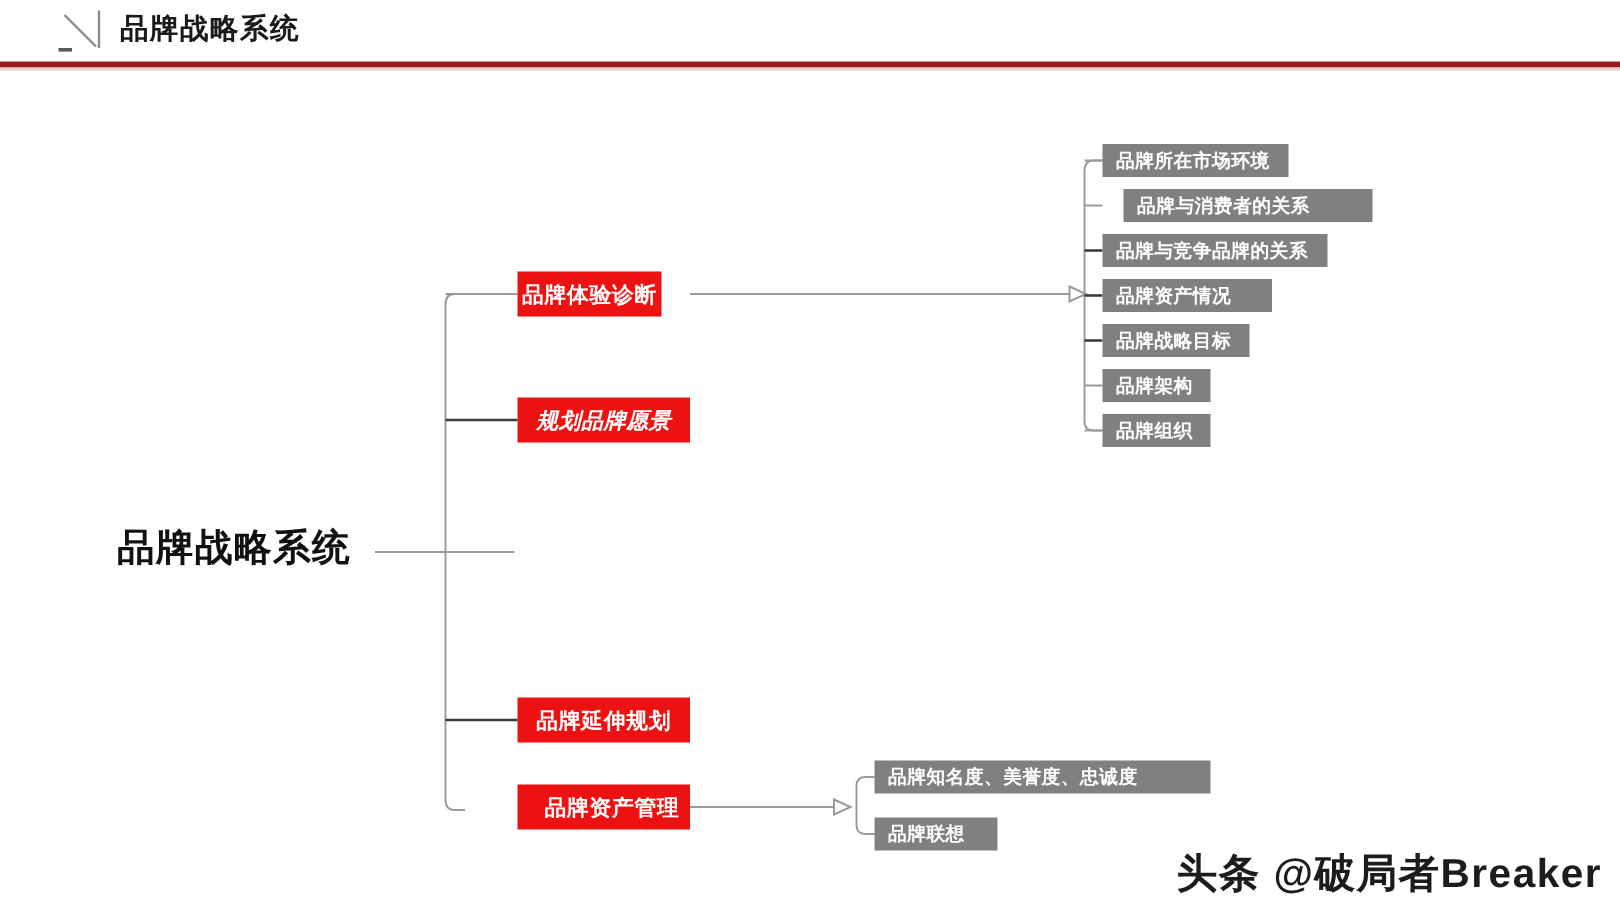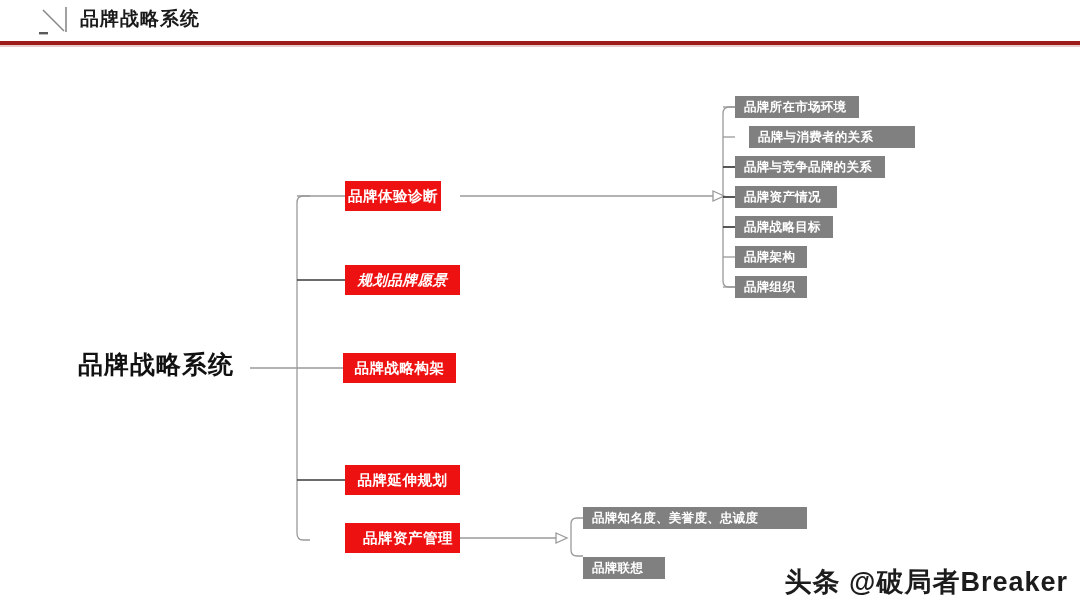--- a/index.html
+++ b/index.html
@@ -181,54 +181,51 @@
       <path d="M 583 518 L 577 518 Q 571 518 571 524 L 571 550 Q 571 556 577 556 L 583 556"></path>
     </g>
   </svg>
 
   <div class="node node-red" style="left:345px; top:181px; width:96px;">
     <span>品牌体验诊断</span>
   </div>
   <div class="node node-red" style="left:345px; top:265px; width:115px;font-style:italic;">
     <span>规划品牌愿景</span>
   </div>
-  <div class="node node-red" style="left:343px; top:353px; width:113px;">
-    <span>品牌战略构架</span>
-  </div>
   <div class="node node-red" style="left:345px; top:465px; width:115px;">
     <span>品牌延伸规划</span>
   </div>
   <div class="node node-red" style="left:345px; top:523px; width:115px;padding-left:11px;">
     <span>品牌资产管理</span>
   </div>
 
   <div class="node node-gray" style="left:735px; top:96px; width:124px;">
     <span>品牌所在市场环境</span>
   </div>
   <div class="node node-gray" style="left:749px; top:126px; width:166px;">
     <span>品牌与消费者的关系</span>
   </div>
   <div class="node node-gray" style="left:735px; top:156px; width:150px;">
     <span>品牌与竞争品牌的关系</span>
   </div>
-  <div class="node node-gray" style="left:735px; top:186px; width:102px;">
+  <div class="node node-gray" style="left:735px; top:186px; width:113px;">
     <span>品牌资产情况</span>
   </div>
   <div class="node node-gray" style="left:735px; top:216px; width:98px;">
     <span>品牌战略目标</span>
   </div>
   <div class="node node-gray" style="left:735px; top:246px; width:72px;">
     <span>品牌架构</span>
   </div>
   <div class="node node-gray" style="left:735px; top:276px; width:72px;">
     <span>品牌组织</span>
   </div>
 
   <div class="node node-gray" style="left:583px; top:507px; width:224px;">
     <span>品牌知名度、美誉度、忠诚度</span>
   </div>
-  <div class="node node-gray" style="left:583px; top:545px; width:82px;margin-top:12px;">
+  <div class="node node-gray" style="left:583px; top:545px; width:82px;">
     <span>品牌联想</span>
   </div>
 
   <div class="watermark">头条 @破局者Breaker</div>
 
 </div>
 
 </body></html>

